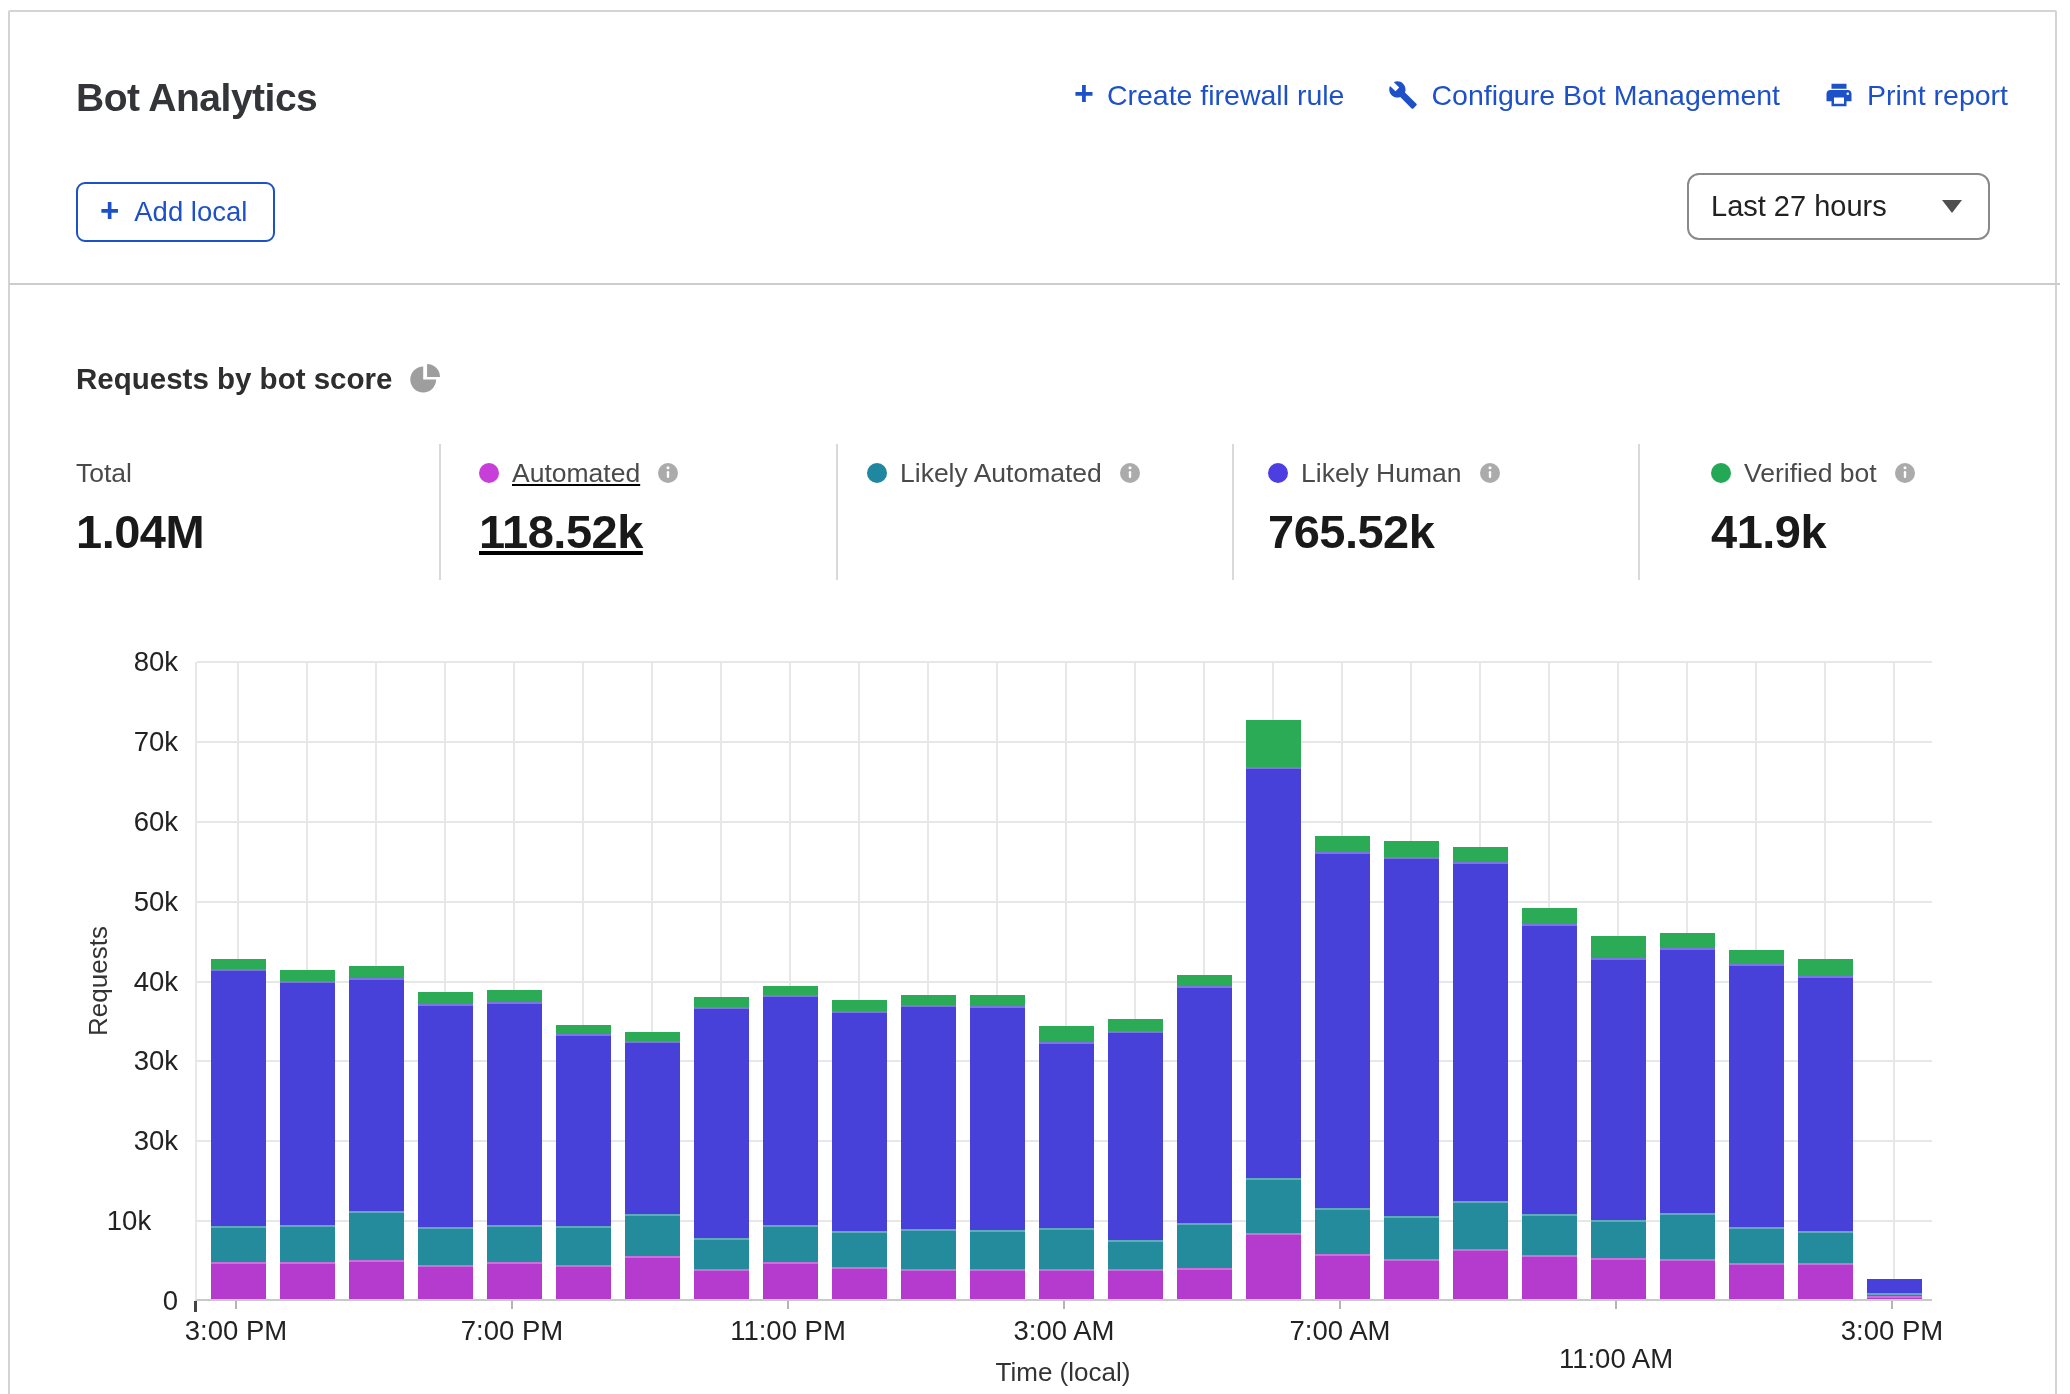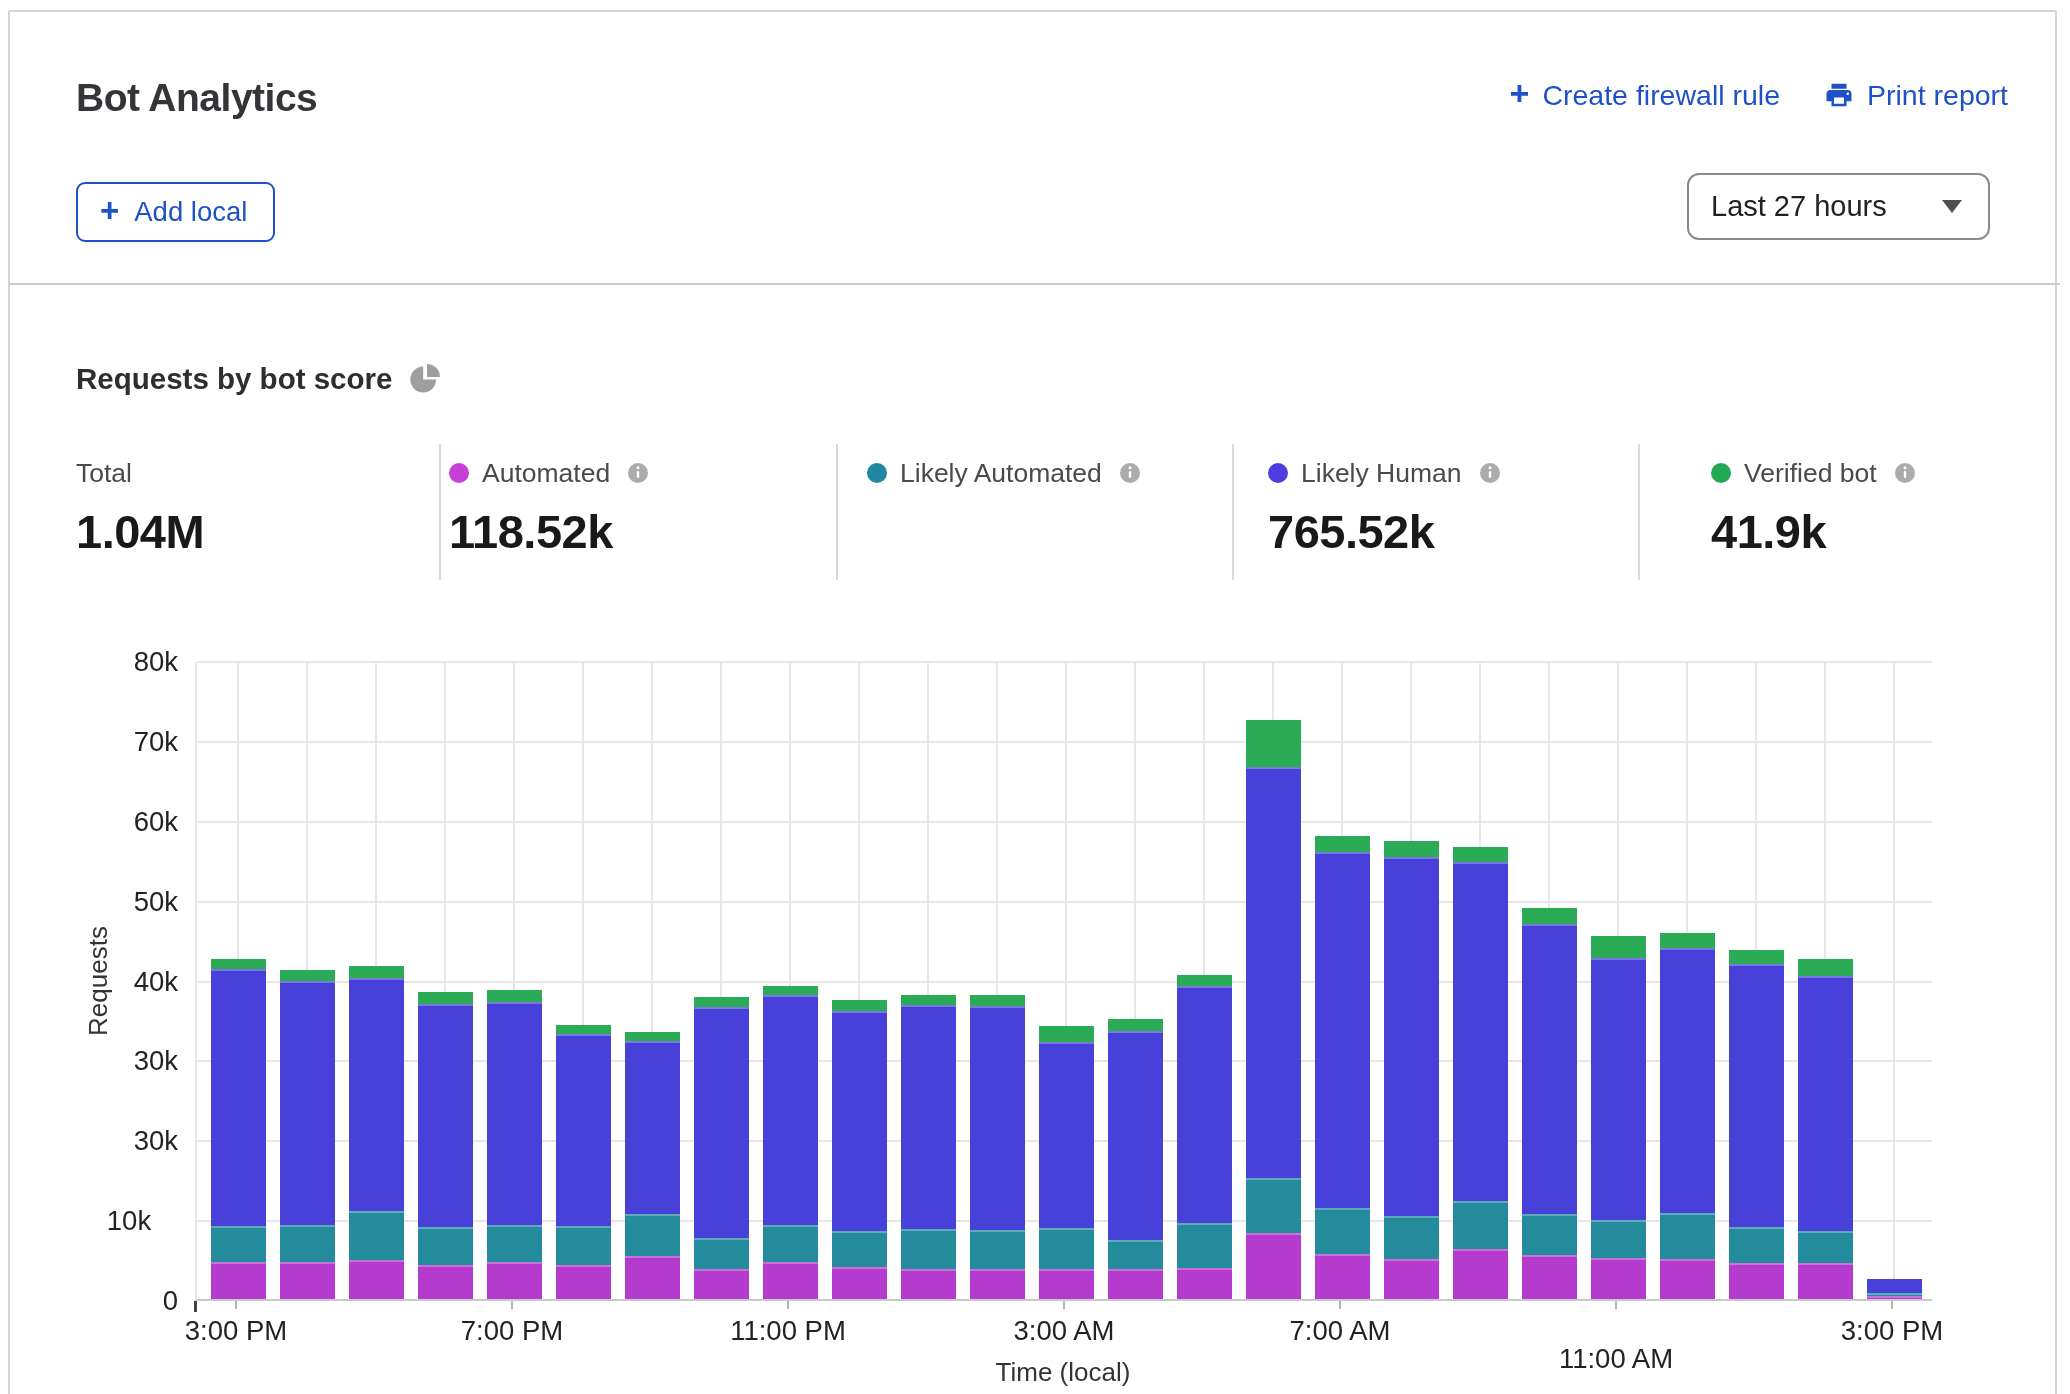--- a/index.html
+++ b/index.html
@@ -44,20 +44,28 @@
 <div class="title">Bot Analytics</div>
 
 <div class="actions" id="actions">
       <div class="action">
         <span class="plus-glyph">+</span>
         <span>Create firewall rule</span>
       </div>
       <div class="action">
         <span>
           <svg width="30" height="30" viewBox="0 0 24 24">
+            <path fill="#1E51C8" d="M22.7 19l-9.1-9.1c.9-2.3.4-5-1.5-6.9-2-2-5-2.4-7.4-1.3L9 6 6 9 1.6 4.7C.4 7.1.9 10.1 2.9 12.1c1.9 1.9 4.6 2.4 6.9 1.5l9.1 9.1c.4.4 1 .4 1.4 0l2.3-2.3c.5-.4.5-1.1.1-1.4z"></path>
+          </svg>
+        </span>
+        <span>Configure Bot Management</span>
+      </div>
+      <div class="action">
+        <span>
+          <svg width="30" height="30" viewBox="0 0 24 24">
             <path fill="#1E51C8" d="M19 8H5c-1.66 0-3 1.34-3 3v6h4v4h12v-4h4v-6c0-1.66-1.34-3-3-3zm-3 11H8v-5h8v5zm3-7c-.55 0-1-.45-1-1s.45-1 1-1 1 .45 1 1-.45 1-1 1zm-1-9H6v4h12V3z"></path>
           </svg>
         </span>
         <span>Print report</span>
       </div>
     </div>
 
 <div class="add-filter">
   <span class="plus-glyph">+</span>
   <span>Add local</span>
@@ -78,21 +86,21 @@
   </svg>
 </div>
 
 <div id="stats">
       <div class="stat" style="left: 76px;">
         <div class="stat-label-row">
           <span>Total</span>
         </div>
         <div class="stat-value">1.04M</div>
       </div>
-      <div class="stat" style="left: 449px;">
+      <div class="stat" style="left: 479px; text-decoration: underline;">
         <div class="stat-label-row">
           <span class="dot" style="background:#C73ED9"></span>
           <span>Automated</span>
           <svg width="24" height="24" viewBox="0 0 24 24" style="margin-left:3px">
             <circle cx="12" cy="12" r="10" fill="#ababab"></circle>
             <rect x="10.8" y="10" width="2.4" height="7" rx="1.2" fill="#fff"></rect>
             <circle cx="12" cy="6.8" r="1.5" fill="#fff"></circle>
           </svg>
         </div>
         <div class="stat-value">118.52k</div>

